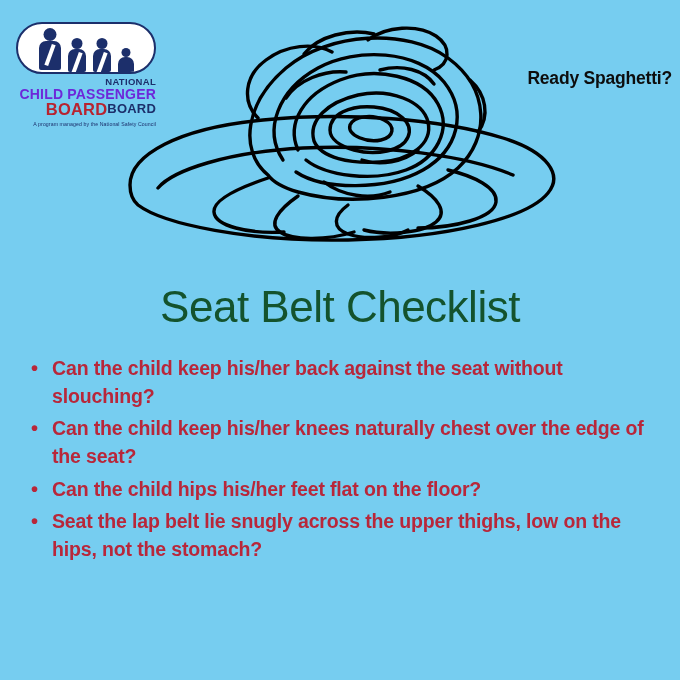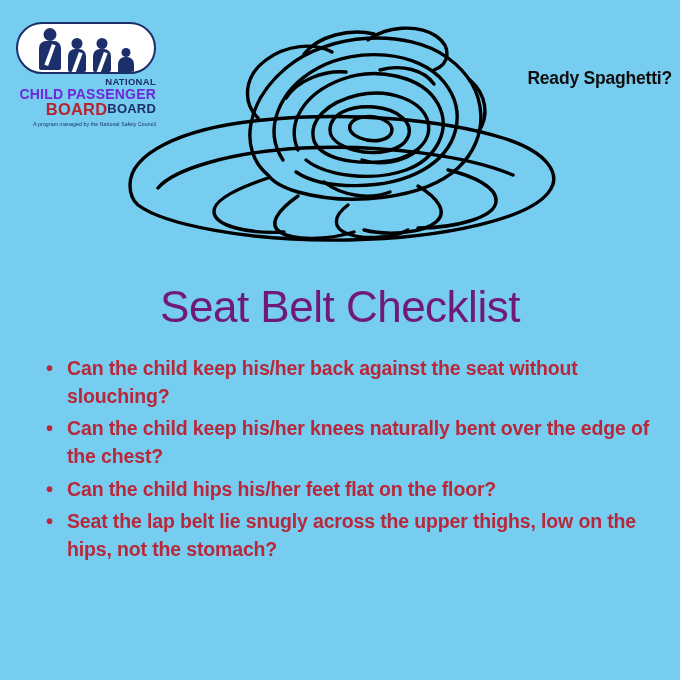--- a/index.html
+++ b/index.html
@@ -131,28 +131,28 @@
   }
 
   
   .title {
     position: absolute;
     left: 0;
     top: 282px;
     width: 680px;
     text-align: center;
     font-size: 44px;
-    color: #701a75;
+    color: #14532d;
     letter-spacing: -0.5px;
   }
 
   
   .checklist {
     position: absolute;
-    left: 41px;
+    left: 26px;
     top: 355px;
     width: 632px;
     margin: 0;
     padding: 0;
     list-style: none;
   }
   .checklist li {
     position: relative;
     padding-left: 26px;
     margin-bottom: 5px;
@@ -235,16 +235,16 @@
       <path d="M168 88 C180 70 206 60 228 62"></path>
       <path d="M300 140 C286 152 262 156 244 150"></path>
     </g>
   </svg>
 </div>
 
 <div class="title">Seat Belt Checklist</div>
 
 <ul class="checklist">
   <li>Can the child keep his/her back against the seat without slouching?</li>
-  <li>Can the child keep his/her knees naturally bent over the edge of the chest?</li>
+  <li>Can the child keep his/her knees naturally chest over the edge of the seat?</li>
   <li>Can the child hips his/her feet flat on the floor?</li>
   <li>Seat the lap belt lie snugly across the upper thighs, low on the hips, not the stomach?</li>
 </ul>
 
 </body></html>

